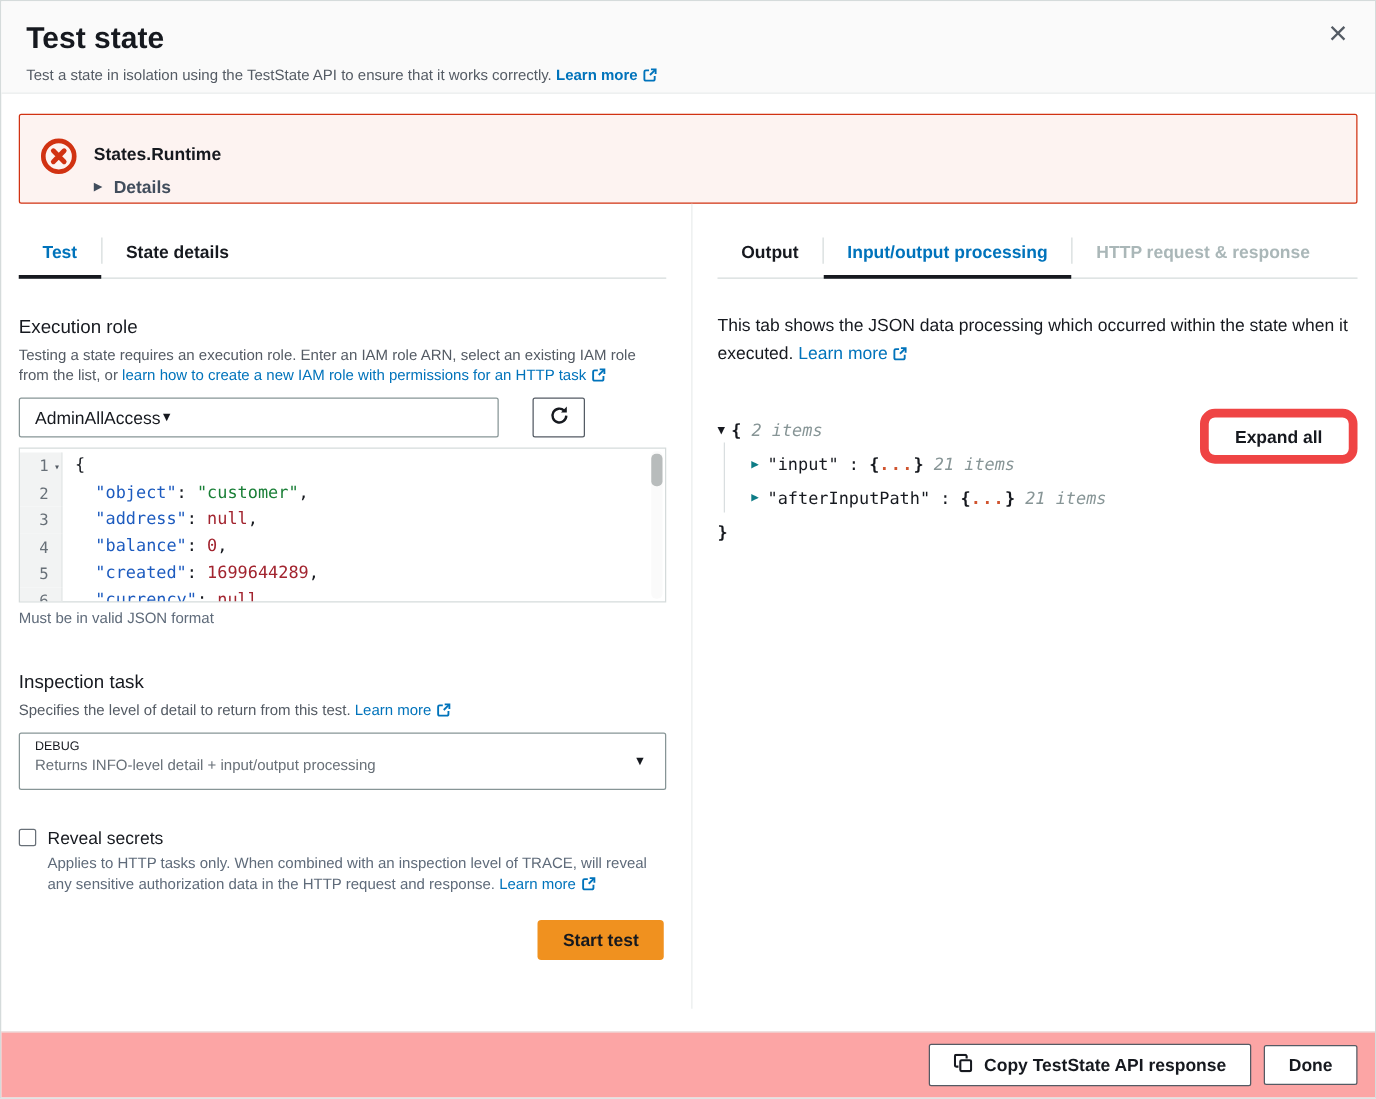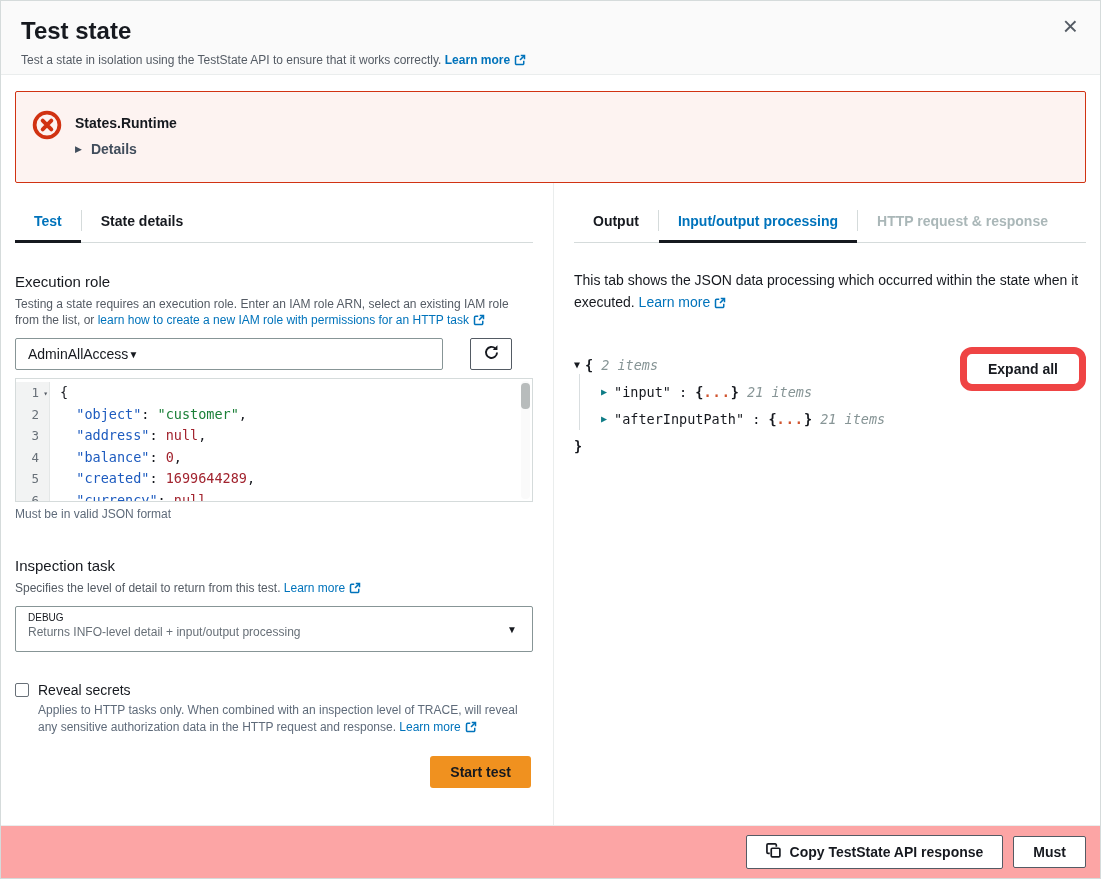--- a/index.html
+++ b/index.html
@@ -15,21 +15,21 @@
   a.link { color:#0073bb; text-decoration:none; }
 
   
   .header { background:#fafafa; border-bottom:1px solid #eaeded; padding:16px 20px 14px; position:relative; height:74px; }
   .header-title { font-size:24px; font-weight:700; }
   .header-sub { margin-top:8px; font-size:12px; color:#545b64; }
   .header-sub .learn { font-weight:700; }
   .close-btn { position:absolute; right:14px; top:8px; font-size:26px; color:#545b64; background:none; border:none; cursor:pointer; line-height:1; padding:4px 8px; }
 
   
-  .banner { margin:16px 14px 0; border:1px solid #d13212; border-radius:2px; background:#fdf3f1; padding:18px 16px; display:flex; gap:13px; height:92px; }
+  .banner { margin:16px 14px 0; border:1px solid #d13212; border-radius:2px; background:#fdf3f1; padding:18px 16px; display:flex; gap:13px; height:72px; }
   .banner-title { font-size:14px; font-weight:700; padding-top:5px; }
   .banner-details { margin-top:10px; font-size:14px; font-weight:700; color:#414d5c; display:flex; align-items:center; gap:9px; cursor:pointer; }
   .tri { font-size:9px; color:#414d5c; }
 
   
   .main { display:flex; height:644px; }
   .col-left { width:553px; border-right:1px solid #eaeded; padding:24px 20px 0 14px; }
   .col-right { flex:1; padding:24px 14px 0 20px; }
 
   
@@ -41,21 +41,21 @@
   .tab-sep { width:1px; background:#d5dbdb; margin:3px 0 11px; }
 
   
   .field-label { font-size:15px; color:#16191f; }
   .mt-section { margin-top:30px; }
   .field-desc { font-size:12px; color:#545b64; line-height:16px; margin-top:6px; max-width:516px; }
   .optional { font-style:italic; color:#687078; }
 
   .role-row { display:flex; gap:27px; margin-top:8px; align-items:flex-start; }
   .select { border:1px solid #879596; border-radius:2px; background:#fff; font-size:14px; cursor:pointer; position:relative; }
-  .role-select { width:428px; height:32px; display:flex; align-items:center; justify-content:flex-start; padding:12px 12px; }
+  .role-select { width:384px; height:32px; display:flex; align-items:center; justify-content:flex-start; padding:12px 12px; }
   .caret { color:#16191f; font-size:10px; }
   .refresh-btn { width:42px; height:32px; border:1px solid #545b64; border-radius:2px; background:#fff; display:flex; align-items:center; justify-content:center; cursor:pointer; }
 
   
   .editor { margin-top:8px; border:1px solid #d5dbdb; height:124px; width:518px; position:relative; overflow:hidden;
             font-family:"DejaVu Sans Mono","Liberation Mono",monospace; font-size:13.5px; background:#fff; }
   .editor-row { display:flex; height:21.5px; line-height:21.5px; }
   .editor-row:first-child { margin-top:3px; }
   .gut { width:34px; background:#f2f3f3; border-right:1px solid #e4e7e7; color:#687078; text-align:right; padding-right:10px; font-size:12.5px; flex-shrink:0; position:relative; }
   .fold { position:absolute; right:1px; top:1px; font-size:8px; color:#545b64; }
@@ -279,15 +279,15 @@
 
 <div class="footer">
   <button class="btn-secondary">
     <span><svg width="15" height="15" viewBox="0 0 16 16">
           <path d="M11 4V2.2c0-.6-.5-1.2-1.2-1.2H2.2C1.5 1 1 1.6 1 2.2v7.6c0 .6.5 1.2 1.2 1.2H4" fill="none" stroke="#16191f" stroke-width="1.8"></path>
           <rect x="5.6" y="5.6" width="9.2" height="9.2" rx="1.1" fill="#fff" stroke="#16191f" stroke-width="1.8"></rect>
         </svg></span>
     <span>Copy TestState API response</span>
   </button>
   <button class="btn-secondary">
-    <span>Must</span>
+    <span>Done</span>
   </button>
 </div>
 
 </body></html>

